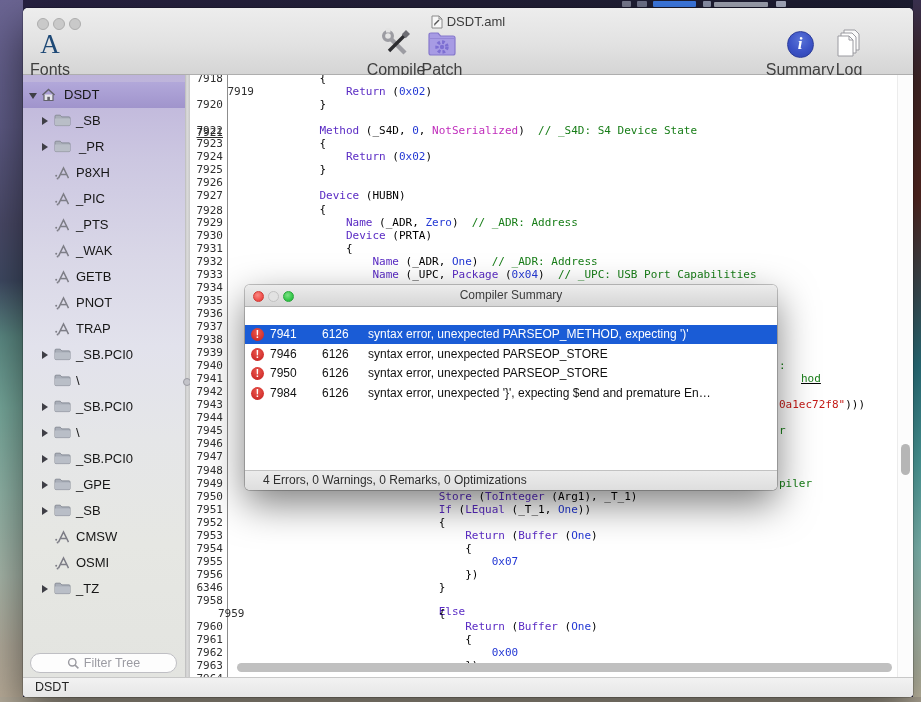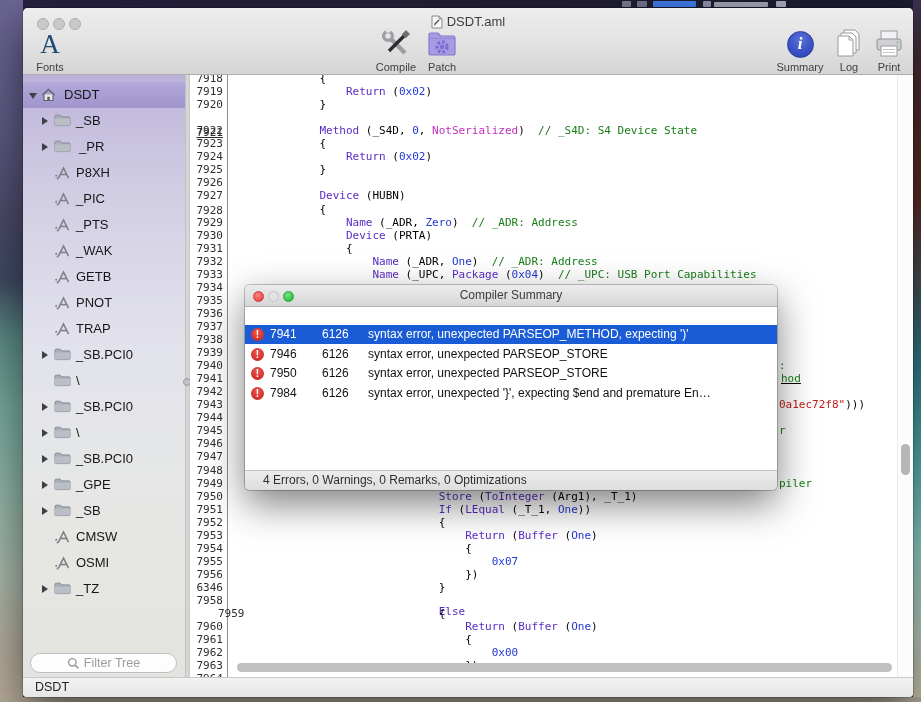--- a/index.html
+++ b/index.html
@@ -26,21 +26,21 @@
   .header { position:absolute; left:0; top:0; width:890px; height:67px;
     background:linear-gradient(180deg,#ededed 0%,#e2e2e2 55%,#d5d5d5 100%);
     border-bottom:1px solid #aeaeae; }
   .tl { position:absolute; top:10px; width:12px; height:12px; border-radius:50%; }
   .tl-gray { background:#c9c9c9; border:1px solid #adadad; }
   .titlewrap { position:absolute; left:0; top:6px; width:890px; text-align:center; font-size:13px; color:#3d3d3d; }
   .titlewrap svg { vertical-align:-3px; margin-right:4px; }
 
   .tb-item { position:absolute; top:20px; display:flex; flex-direction:column; align-items:center; width:64px; }
   .tb-item .ic { height:32px; display:flex; align-items:center; justify-content:center; }
-  .tb-label { margin-top:1px; font-size:11px; color:#3f3f3f; }
+  .tb-label { margin-top:1px; font-size:16px; color:#3f3f3f; }
   .fonts-a { font-family:"Liberation Serif", serif; font-size:27px; color:#1e4976; line-height:30px; }
   .summary-circle { width:27px; height:27px; border-radius:50%;
     background:radial-gradient(circle at 50% 32%, #5a74d8 0%, #3b52c6 55%, #2e43ae 100%);
     border:1px solid #2b3c9a; display:flex; align-items:center; justify-content:center;
     font-family:"Liberation Serif", serif; font-style:italic; font-weight:bold; color:#fff; font-size:17px; }
 
   
   .sidebar { position:absolute; left:0; top:67px; width:162px; height:602px;
     background:linear-gradient(180deg,#bdb3da 0%,#ccc7e1 14%,#d9d7e7 30%,#e2e2ec 45%,#e5e6e8 60%,#e6e7e3 78%,#e3e4e0 100%); }
   .tree { position:absolute; left:0; top:7px; width:162px; }
@@ -178,33 +178,20 @@
           <svg width="32" height="32" viewBox="0 0 32 32">
             <path d="M11 2 H22 L26 6 V22 H11 Z" fill="#fafafa" stroke="#9a9aa0"></path>
             <path d="M8 5 H19 L23 9 V25 H8 Z" fill="#fdfdfd" stroke="#9a9aa0"></path>
             <path d="M5 8 H16 L20 12 V28 H5 Z" fill="#ffffff" stroke="#9a9aa0"></path>
             <path d="M16 8 V12 H20" fill="none" stroke="#9a9aa0"></path>
           </svg>
         </div>
         <div class="tb-label">Log</div>
       </div>
 
-      <div class="tb-item" style="left:834px;">
-        <div class="ic">
-          <svg width="32" height="32" viewBox="0 0 32 32">
-            <rect x="8" y="3" width="16" height="9" fill="#f2f2f4" stroke="#9a9aa0"></rect>
-            <rect x="4" y="11" width="24" height="11" rx="2" fill="#cfcfd4" stroke="#93939a"></rect>
-            <rect x="8" y="18" width="16" height="10" fill="#ffffff" stroke="#9a9aa0"></rect>
-            <line x1="10" y1="21.5" x2="22" y2="21.5" stroke="#c4c4c8"></line>
-            <line x1="10" y1="24.5" x2="22" y2="24.5" stroke="#c4c4c8"></line>
-            <circle cx="24.5" cy="14.5" r="1.1" fill="#7fc86e"></circle>
-          </svg>
-        </div>
-        <div class="tb-label">Print</div>
-      </div>
     </div>
 
     <div class="sidebar">
       <div class="tree">
           <div class="tree-row sel">
             <span class="disc open" style="left: 6px;"></span>
             <span class="tree-ic" style="left: 17px;"><svg width="17" height="16" viewBox="0 0 17 16">
                 <path d="M2.5 8 L8.5 2.5 L14.5 8" fill="none" stroke="#63636c" stroke-width="1.6"></path>
                 <path d="M4 7.5 V13.5 H13 V7.5" fill="#e6e6ec" stroke="#63636c" stroke-width="1.2"></path>
                 <rect x="7.3" y="9.8" width="2.6" height="3.7" fill="#63636c"></rect>
@@ -399,21 +386,21 @@
       </div>
     </div>
 
     <div class="splitter">
       <div class="dimple"></div>
     </div>
 
     <div class="editor">
       <div class="gutter">
           <div class="gnum" style="top: -3px;">7918</div>
-          <div class="gnum" style="top: 10.05px;">7919</div>
+          <div class="gnum" style="top: 10.05px; margin-left: 31px;">7919</div>
           <div class="gnum" style="top: 23.1px;">7920</div>
           <div class="gnum" style="top: 51px; text-decoration: underline;">7921</div>
           <div class="gnum" style="top: 49.2px;">7922</div>
           <div class="gnum" style="top: 62.25px;">7923</div>
           <div class="gnum" style="top: 75.3px;">7924</div>
           <div class="gnum" style="top: 88.35px;">7925</div>
           <div class="gnum" style="top: 101.4px;">7926</div>
           <div class="gnum" style="top: 114.45px;">7927</div>
           <div class="gnum" style="top: 129px;">7928</div>
           <div class="gnum" style="top: 140.55px;">7929</div>
@@ -478,21 +465,21 @@
           <div class="cline" style="top: 479.85px;"><span class="seg-p">                                      </span><span class="seg-n">0x07</span></div>
           <div class="cline" style="top: 492.9px;"><span class="seg-p">                                  })</span></div>
           <div class="cline" style="top: 505.95px;"><span class="seg-p">                              }</span></div>
           <div class="cline" style="top: 530px;"><span class="seg-p">                              </span><span class="seg-k">Else</span></div>
           <div class="cline" style="top: 532.05px;"><span class="seg-p">                              {</span></div>
           <div class="cline" style="top: 545.1px;"><span class="seg-p">                                  </span><span class="seg-k">Return</span><span class="seg-p"> (</span><span class="seg-k">Buffer</span><span class="seg-p"> (</span><span class="seg-n">One</span><span class="seg-p">)</span></div>
           <div class="cline" style="top: 558.15px;"><span class="seg-p">                                  {</span></div>
           <div class="cline" style="top: 571.2px;"><span class="seg-p">                                      </span><span class="seg-n">0x00</span></div>
           <div class="cline" style="top: 584.25px;"><span class="seg-p">                                  })</span></div>
           <div class="cfrag" style="top: 284.1px; left: 589px;"><span class="seg-c">:</span></div>
-          <div class="cfrag" style="top: 297.15px; left: 591px; text-decoration: underline;"><span class="seg-c">hod</span></div>
+          <div class="cfrag" style="top: 297.15px; left: 611px; text-decoration: underline;"><span class="seg-c">hod</span></div>
           <div class="cfrag" style="top: 323.25px; left: 589px;"><span class="seg-s">0a1ec72f8"</span><span class="seg-p">)))</span></div>
           <div class="cfrag" style="top: 349.35px; left: 589px;"><span class="seg-c">r</span></div>
           <div class="cfrag" style="top: 401.55px; left: 589px;"><span class="seg-c">piler</span></div>
         </div>
       <div class="hthumb"></div>
     </div>
     <div class="vscroll">
       <div class="vthumb"></div>
     </div>
 

